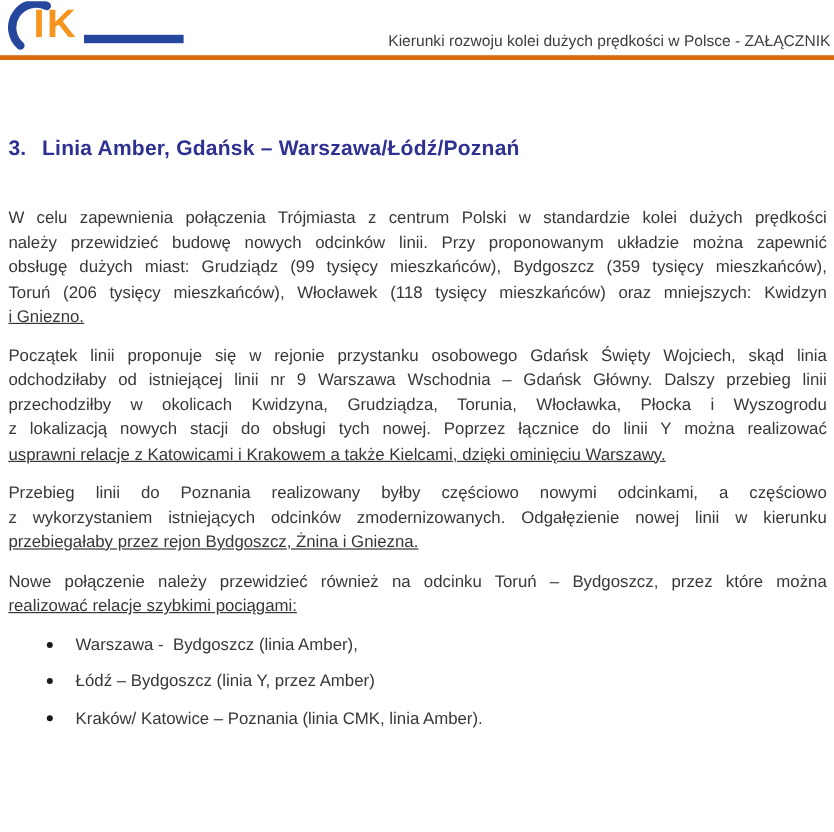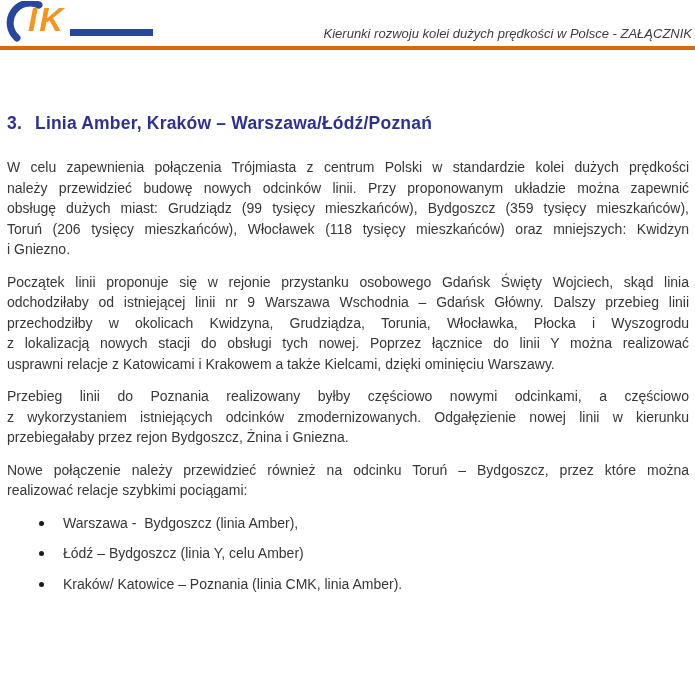--- a/index.html
+++ b/index.html
@@ -6,21 +6,21 @@
   html, body { margin: 0; padding: 0; background: #ffffff; }
   body {
     width: 695px; height: 693px;
     font-family: "Liberation Sans", sans-serif;
     color: var(--text, #373737);
     overflow: hidden;
   }
   .page { position: relative; width: 695px; height: 693px; background: #fff; }
 
   
-  .header { position: relative; width: 695px; height: 50px; font-style: italic; }
+  .header { position: relative; width: 695px; height: 50px; }
   .logo { position: absolute; left: 2px; top: 0; width: 210px; height: 45px; }
   .logo-arc { position: absolute; left: 0; top: 1px; }
   .logo-ik {
     position: absolute; left: 26px; top: 1px;
     font-size: 33px; font-weight: bold; letter-spacing: 2px;
     color: var(--logo_orange, #F7941E);
   }
   .logo-bar {
     position: absolute; left: 68px; top: 29px;
     width: 83px; height: 7px;
@@ -39,28 +39,28 @@
   
   .main { padding: 0 6px 0 7px; }
   h1.section-heading {
     margin: 62px 0 0 0;
     font-size: 17.5px; line-height: 23px; font-weight: bold;
     color: var(--heading_blue, #2E3192);
     letter-spacing: 0.2px;
   }
   h1 .sec-num { display: inline-block; margin-right: 13px; }
 
-  .paragraphs { margin-top: 22px; }
+  .paragraphs { margin-top: 36px; }
   .para { margin: 0 0 12px 0; }
   .line {
     font-size: 14px; line-height: 20.5px;
     text-align: justify; text-align-last: justify;
     white-space: normal;
   }
-  .line.last { text-align-last: left; }
+  .line.last { text-align-last: left; text-decoration: underline; }
 
   ul.bullets { list-style: none; margin: 4px 0 0 0; padding: 0; }
   ul.bullets li {
     position: relative;
     padding-left: 56px; margin: 0 0 10px 0;
     font-size: 14px; line-height: 20.5px;
     white-space: pre-wrap;
   }
   ul.bullets li::before {
     content: "";
@@ -81,21 +81,21 @@
       </svg>
       <span class="logo-ik">IK</span>
       <div class="logo-bar"></div>
     </div>
     <div class="doc-title">Kierunki rozwoju kolei dużych prędkości w Polsce - ZAŁĄCZNIK</div>
     <div class="header-rule"></div>
   </div>
 
   <div class="main">
     <h1 class="section-heading">
-      <span class="sec-num">3.</span><span>Linia Amber, Kraków – Warszawa/Łódź/Poznań</span>
+      <span class="sec-num">3.</span><span>Linia Amber, Gdańsk – Warszawa/Łódź/Poznań</span>
     </h1>
 
     <div class="paragraphs" id="paragraphs">
         <div class="para">
           <div class="line">W celu zapewnienia połączenia Trójmiasta z centrum Polski w standardzie kolei dużych prędkości</div>
           <div class="line">należy przewidzieć budowę nowych odcinków linii. Przy proponowanym układzie można zapewnić</div>
           <div class="line">obsługę dużych miast: Grudziądz (99 tysięcy mieszkańców), Bydgoszcz (359 tysięcy mieszkańców),</div>
           <div class="line">Toruń (206 tysięcy mieszkańców), Włocławek (118 tysięcy mieszkańców) oraz mniejszych: Kwidzyn</div>
           <div class="line last">i Gniezno.</div>
         </div>
@@ -112,18 +112,18 @@
           <div class="line last">przebiegałaby przez rejon Bydgoszcz, Żnina i Gniezna.</div>
         </div>
         <div class="para">
           <div class="line">Nowe połączenie należy przewidzieć również na odcinku Toruń – Bydgoszcz, przez które można</div>
           <div class="line last">realizować relacje szybkimi pociągami:</div>
         </div>
       </div>
 
     <ul class="bullets" id="bullets">
         <li>Warszawa -  Bydgoszcz (linia Amber),</li>
-        <li>Łódź – Bydgoszcz (linia Y, celu Amber)</li>
+        <li>Łódź – Bydgoszcz (linia Y, przez Amber)</li>
         <li>Kraków/ Katowice – Poznania (linia CMK, linia Amber).</li>
       </ul>
   </div>
 
 </div>
 
 </body></html>

